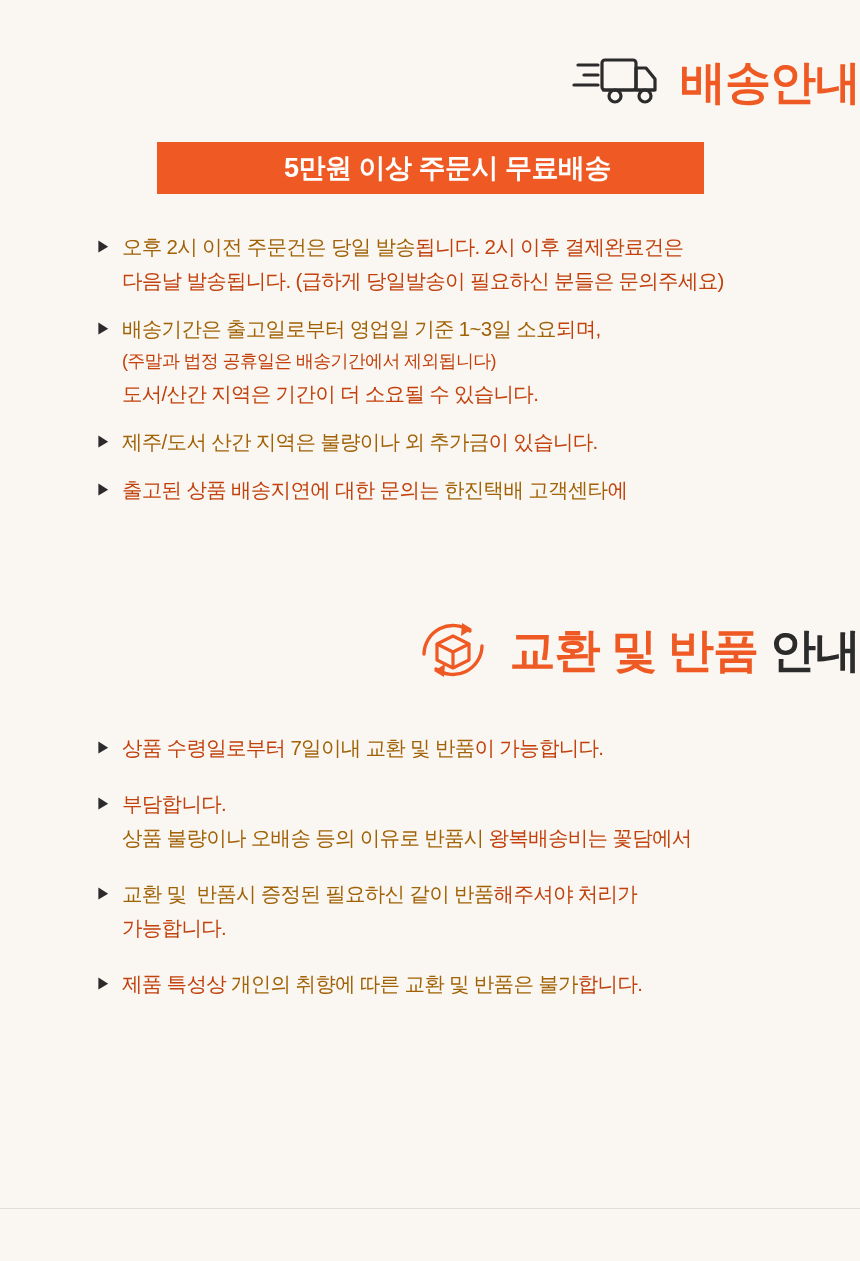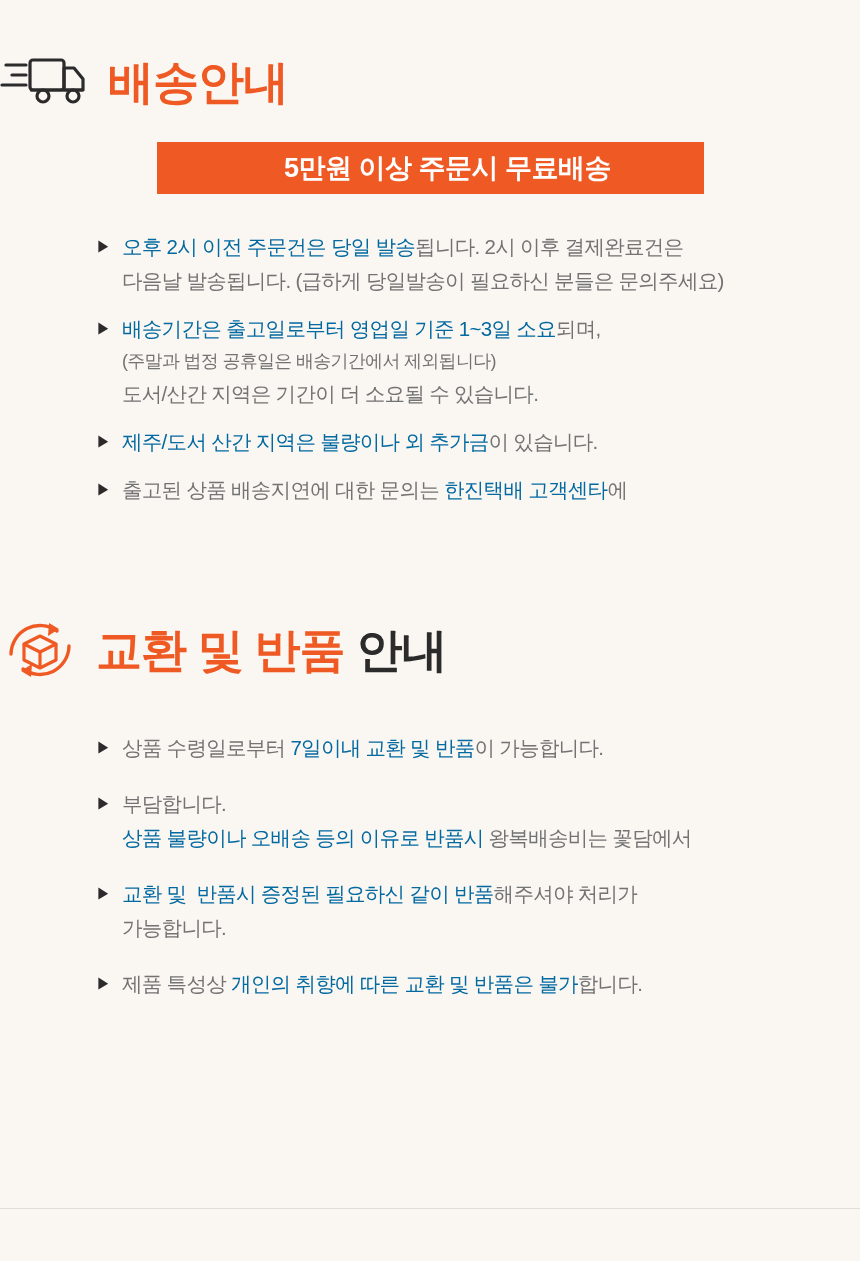--- a/index.html
+++ b/index.html
@@ -18,21 +18,21 @@
     position: relative;
     width: 860px;
     height: 1261px;
     box-sizing: border-box;
   }
 
   
   .section-head {
     display: flex;
     align-items: center;
-    justify-content: flex-start;
+    justify-content: flex-end;
     gap: 16px;
   }
   .section-head .icon {
     display: block;
     flex: 0 0 auto;
   }
   .head-title {
     font-size: 46px;
     font-weight: 700;
     letter-spacing: -1px;
@@ -85,22 +85,22 @@
   .bullet-line {
     font-size: 20.5px;
     line-height: 34px;
     letter-spacing: -0.7px;
     white-space: pre-wrap;
   }
   .bullet-line.small {
     font-size: 18px;
     line-height: 31px;
   }
-  .orange { color: #0369a1; }
-  .dark { color: #737373; }
+  .orange { color: #a16207; }
+  .dark { color: #c2410c; }
 
   #shipping-list {
     margin: 36px 0 0 0;
     padding-left: 96px;
     padding-right: 70px;
   }
   #shipping-list > li { margin-bottom: 14px; }
   #shipping-list > li:last-child { margin-bottom: 0; }
 
   

